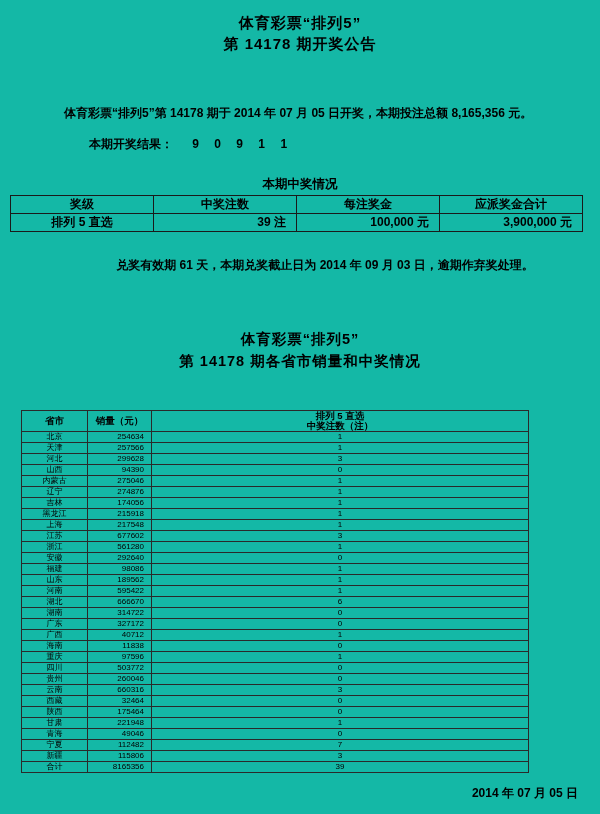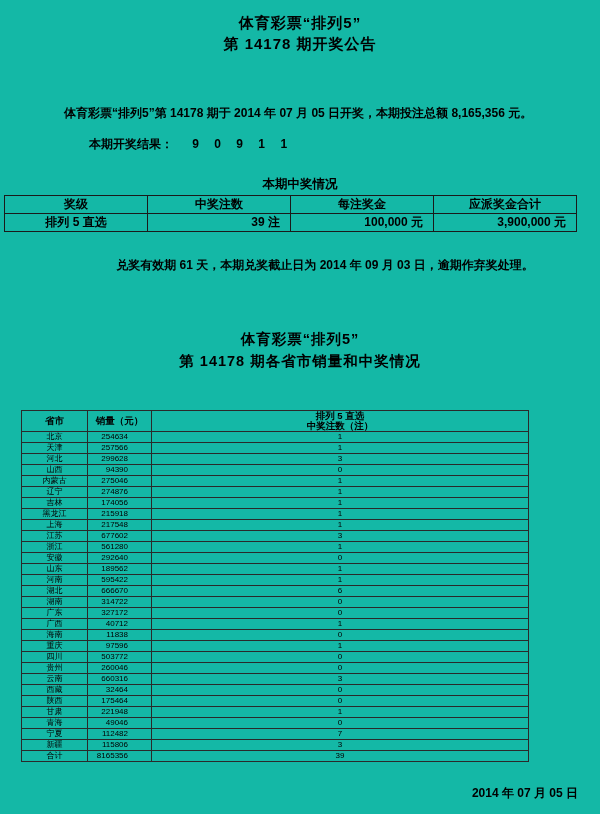--- a/index.html
+++ b/index.html
@@ -10,41 +10,41 @@
     font-size:15px;font-weight:bold;line-height:21px;letter-spacing:1px;}
   .intro{position:absolute;top:104px;left:62px;width:526px;margin:2px;
     font-size:12px;font-weight:bold;line-height:15px;}
   .result-line{position:absolute;top:136px;left:89px;margin:0;
     font-size:12px;font-weight:bold;}
   .result-line .digits{margin-left:16px;letter-spacing:6px;}
 
   .caption{position:absolute;top:176px;left:0;width:600px;text-align:center;
     font-size:12.5px;font-weight:bold;}
   table{border-collapse:collapse;table-layout:fixed;}
-  .prize-table{position:absolute;top:195px;left:4px;width:572px;
+  .prize-table{position:absolute;top:195px;left:10px;width:572px;
     font-size:12px;font-weight:bold;}
   .prize-table th,.prize-table td{border:1px solid #1a1a1a;height:17px;
     padding:0;text-align:center;vertical-align:middle;}
   .prize-table col{width:143px;}
   .prize-table td.r{text-align:right;padding-right:10px;}
 
   .redeem{position:absolute;top:258px;left:62px;width:526px;margin:0;
     font-size:12px;font-weight:bold;line-height:15px;text-align:center;}
 
   .title-block2{position:absolute;top:328px;left:0;width:600px;text-align:center;
     font-size:14.5px;font-weight:bold;line-height:22px;letter-spacing:1px;}
 
   .prov-table{position:absolute;top:410px;left:21px;width:508px;font-size:8px;}
   .prov-table th,.prov-table td{border:1px solid #2a2a2a;padding:0;
     text-align:center;vertical-align:middle;}
   .prov-table thead th{height:20px;font-size:9.5px;font-weight:bold;line-height:10px;}
   .prov-table tbody td{height:10px;line-height:10px;font-weight:normal;}
   .prov-table .col-prov{width:66px;}
   .prov-table .col-sales{width:64px;}
-  .prov-table tbody td.col-sales{text-align:right;padding-right:23px;}
+  .prov-table tbody td.col-sales{text-align:right;padding-right:7px;}
 
   .footer-date{position:absolute;top:785px;right:22px;
     font-size:12px;font-weight:bold;}
 </style>
 </head>
 <body>
 
 <div class="doc">
 
   <div class="title-block">
@@ -164,20 +164,25 @@
           <td class="col-prov">浙江</td>
           <td class="col-sales">561280</td>
           <td class="col-wins">1</td>
         </tr>
         <tr>
           <td class="col-prov">安徽</td>
           <td class="col-sales">292640</td>
           <td class="col-wins">0</td>
         </tr>
         <tr>
+          <td class="col-prov">福建</td>
+          <td class="col-sales">98086</td>
+          <td class="col-wins">1</td>
+        </tr>
+        <tr>
           <td class="col-prov">山东</td>
           <td class="col-sales">189562</td>
           <td class="col-wins">1</td>
         </tr>
         <tr>
           <td class="col-prov">河南</td>
           <td class="col-sales">595422</td>
           <td class="col-wins">1</td>
         </tr>
         <tr>

